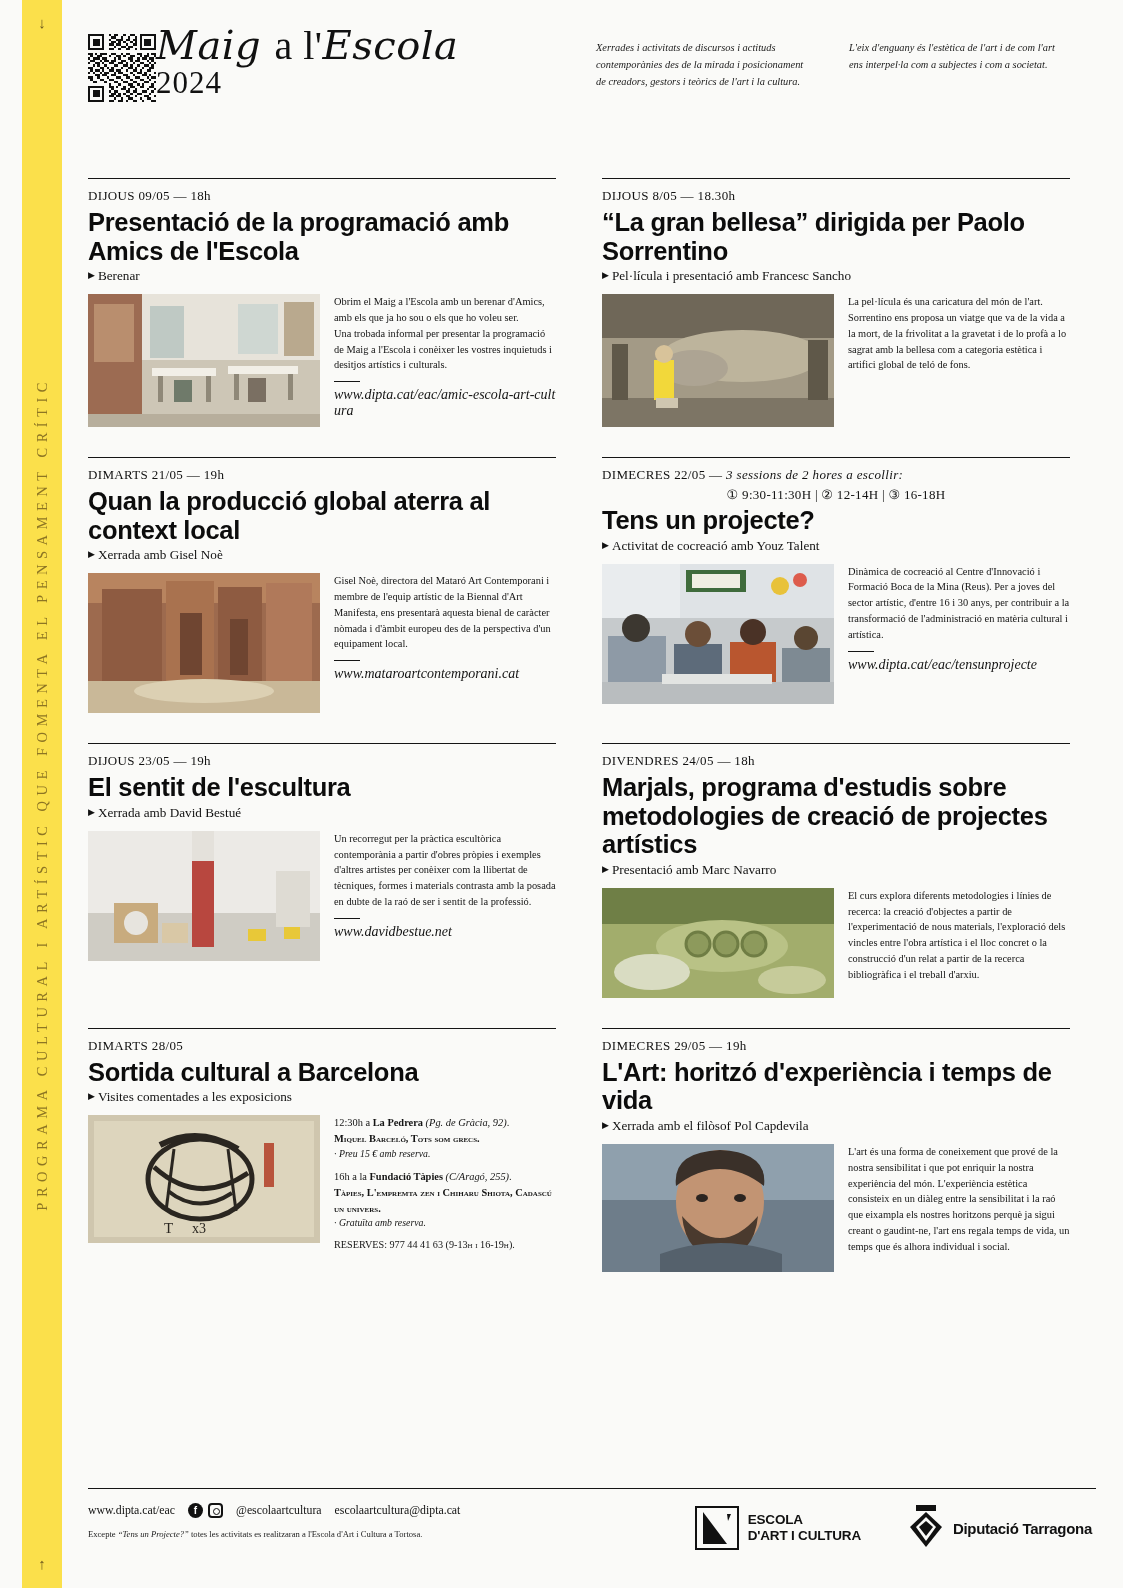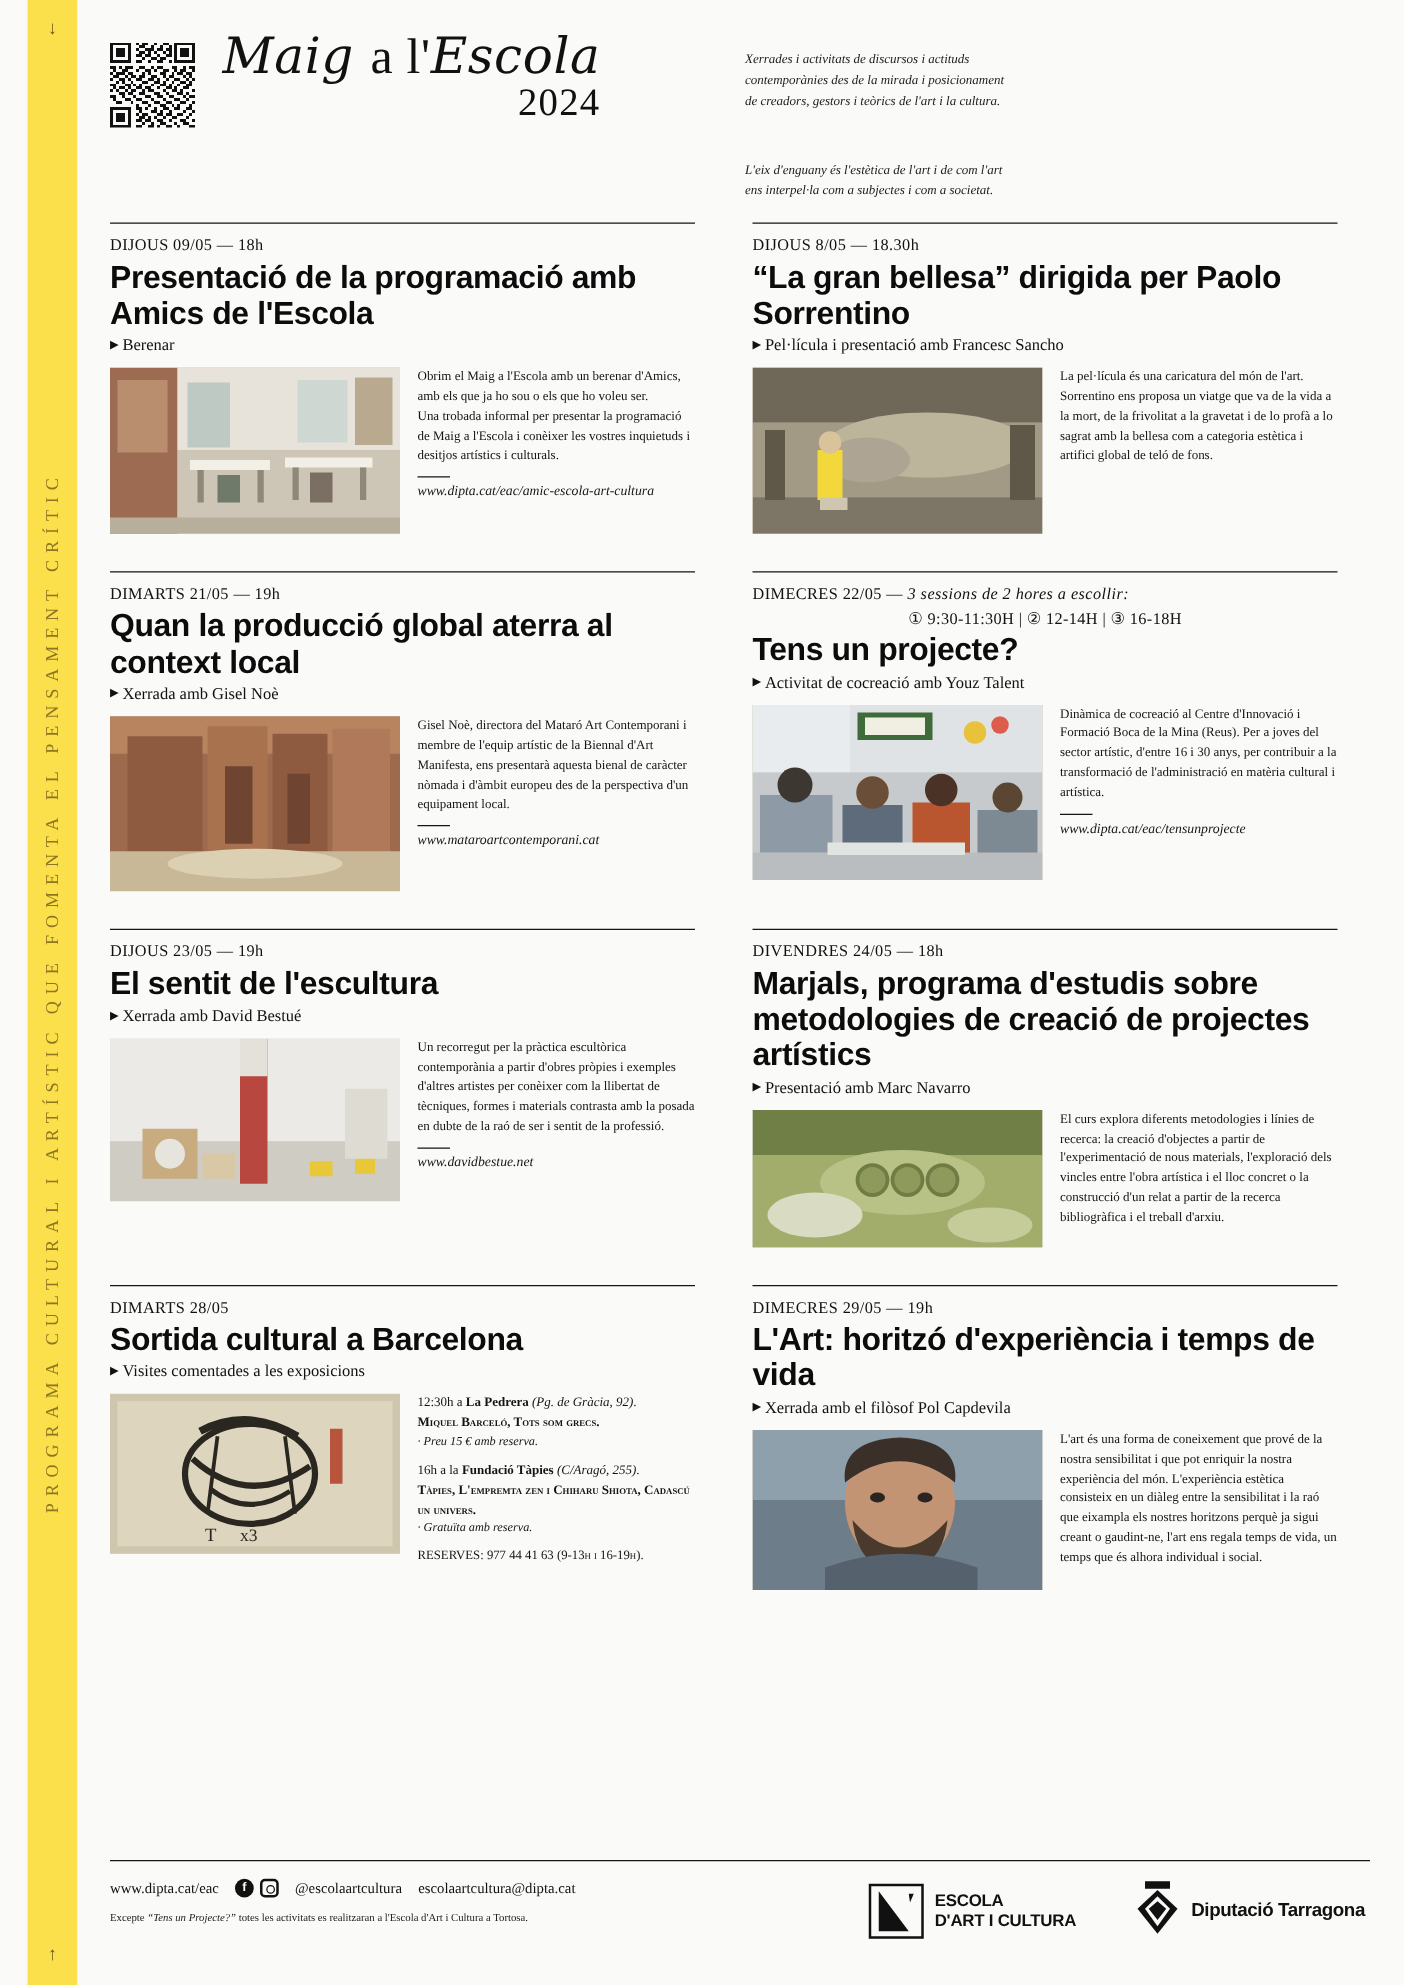--- a/index.html
+++ b/index.html
@@ -50,41 +50,41 @@
   .header {
     position: absolute; left: 26px; top: 28px;
     width: 1008px; height: 110px;
     display: flex; align-items: flex-start;
   }
   .qr {
     width: 68px; height: 68px;
     margin-top: 6px;
     flex: 0 0 auto;
   }
-  .title-wrap { margin-left: 22px; margin-top: -4px; text-align: right; }
+  .title-wrap { margin-top: -4px; }
   .title-main {
     font-family: "DejaVu Serif", serif;
     font-style: italic;
     font-size: 40px;
     letter-spacing: 0.5px;
     color: #111;
     white-space: nowrap;
     line-height: 1.05;
   }
   .title-main .plain { font-style: normal; font-family: "Liberation Serif", serif; }
   .title-year {
     font-family: "Liberation Serif", serif;
     font-size: 31px;
     color: #111;
     letter-spacing: 1px;
     margin-top: -2px;
   }
   .blurbs {
     position: absolute; left: 508px; top: 12px;
-    display: flex; gap: 38px; flex-direction: column;
+    display: flex; gap: 38px;
   }
   .blurb {
     font-family: "Liberation Serif", serif;
     font-style: italic;
     font-size: 10.4px;
     line-height: 1.62;
     color: #1a1a1a;
     width: 215px;
   }
 
@@ -157,21 +157,21 @@
     text-align: left;
   }
   .ev-desc .indent { display: inline-block; width: 18px; }
   .url-sep {
     width: 26px; border-top: 1.2px solid #151515;
     margin: 8px 0 5px 0;
   }
   .ev-url {
     font-family: "Liberation Serif", serif;
     font-style: italic;
-    font-size: 11px;
+    font-size: 14px;
     color: #141414;
     word-break: break-all;
   }
 
   
   .visit-item {
     font-family: "Liberation Serif", serif;
     font-size: 10.4px;
     line-height: 1.5;
     color: #141414;

